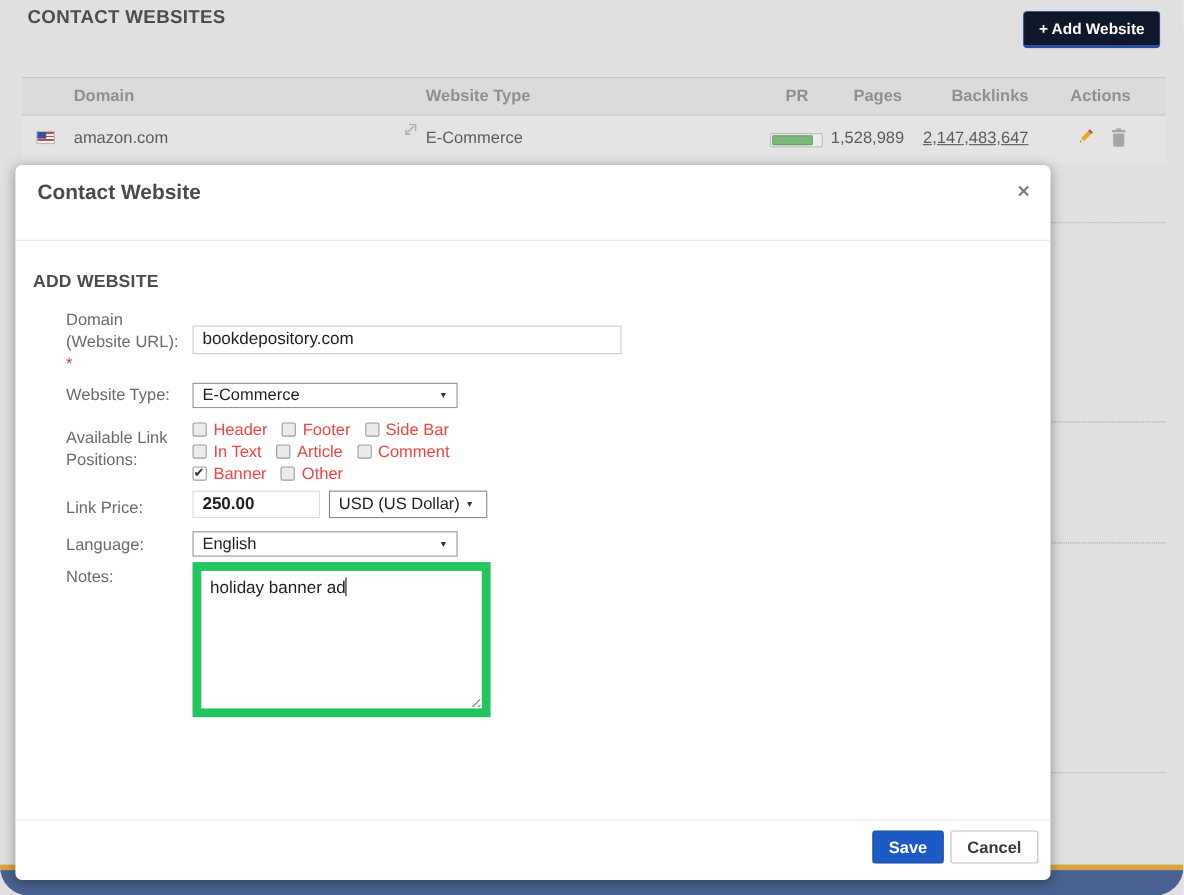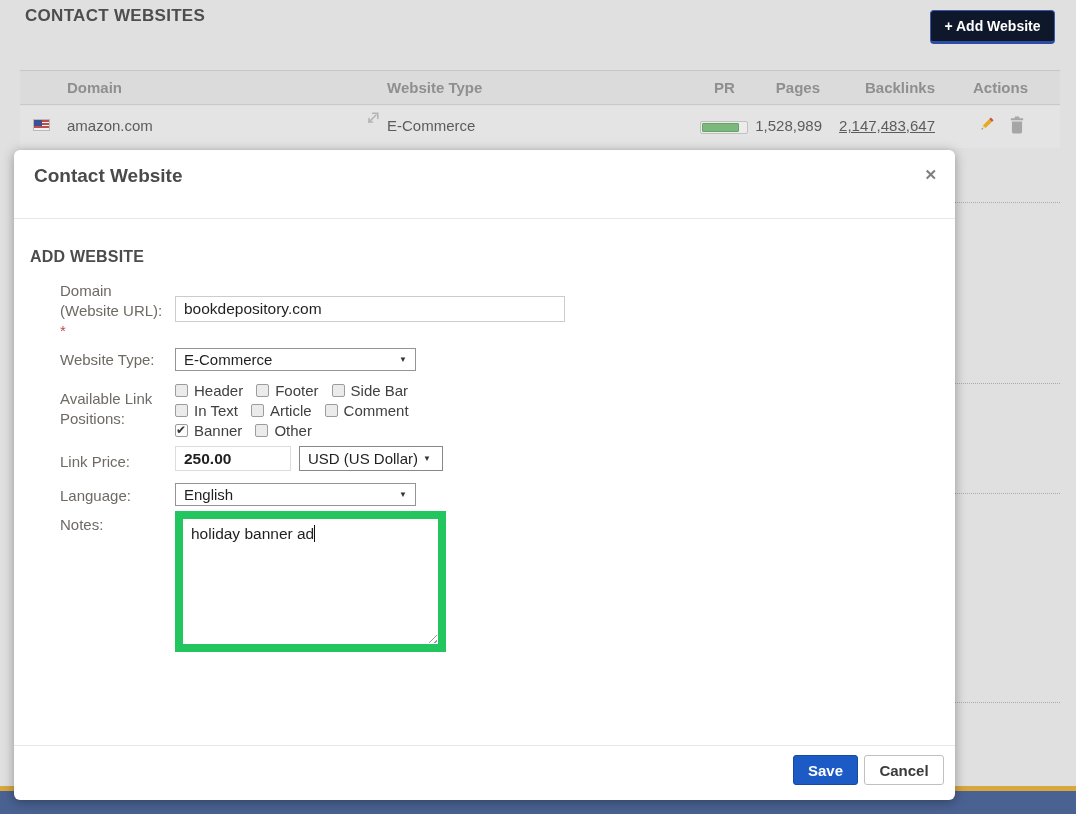--- a/index.html
+++ b/index.html
@@ -1,17 +1,17 @@
 <!DOCTYPE html>
 <html><head>
 <meta charset="utf-8">
 <style>
   html,body{margin:0;padding:0;background:#e0e0e0;}
   *{box-sizing:border-box;font-family:"Liberation Sans",sans-serif;}
-  .stage{position:relative;width:1076px;height:814px;background:#e0e0e0;overflow:hidden;}
+  .stage{position:relative;width:1076px;height:814px;background:#e0e0e0;overflow:hidden;border-radius:26px;}
 
   
   .page-title{position:absolute;left:25px;top:6px;font-size:17px;font-weight:bold;color:#4d4d4d;letter-spacing:.3px;}
   .add-btn{position:absolute;left:930px;top:10px;width:125px;height:34px;background:#0f172a;border:1px solid #3a58ad;border-bottom:3px solid #2c4da3;border-radius:4px;color:#fff;font-weight:bold;font-size:14px;display:flex;align-items:center;justify-content:center;cursor:pointer;}
   .thead{position:absolute;left:20px;top:70px;width:1040px;height:35px;background:#dbdbdb;border-top:1px solid #c6c6c6;border-bottom:1px solid #c9c9c9;color:#8f8f8f;font-weight:bold;font-size:15px;}
   .thead span{position:absolute;top:8px;}
   .th-domain{left:47px;} .th-type{left:367px;} .th-pr{left:694px;}
   .th-pages{right:240px;} .th-backlinks{right:125px;} .th-actions{right:32px;}
   .trow{position:absolute;left:20px;top:106px;width:1040px;height:42px;background:#e4e4e4;font-size:15px;color:#5c5c5c;}
   .trow .cell{position:absolute;top:11px;}
@@ -46,21 +46,21 @@
   .sel-type{left:161px;top:198px;width:241px;}
   .sel-curr{left:285px;top:296px;width:144px;height:25px;border-color:#888;}
   .sel-curr .arrow{margin-left:5px;}
   .sel-lang{left:161px;top:333px;width:241px;}
 
   .cb-row{position:absolute;left:161px;display:flex;gap:13px;align-items:center;height:20px;}
   .cb-item{display:flex;align-items:center;gap:6px;cursor:pointer;}
   .cb{width:13px;height:13px;border:1px solid #9c9c9c;border-radius:2px;background:#ebebeb;position:relative;flex:0 0 13px;}
   .cb.checked{background:#fcfcfc;}
   .cb.checked::after{content:"✔";position:absolute;left:0px;top:-2px;font-size:12px;color:#333;}
-  .cb-label{font-size:15px;color:#404040;}
+  .cb-label{font-size:15px;color:#ef4444;}
 
   .notes{position:absolute;left:161px;top:361px;width:271px;height:141px;background:#fff;border:8px solid #22c55e;padding:6px 8px;font-size:15.5px;color:#1f1f1f;cursor:text;}
   .caret{display:inline-block;width:0;border-left:1px solid #111;height:17px;vertical-align:-3px;}
   .grip{position:absolute;right:1px;bottom:1px;width:10px;height:10px;clip-path:polygon(100% 0,100% 100%,0 100%);background:repeating-linear-gradient(135deg,#999 0 1px,transparent 1px 4px);}
 
   .m-footer-line{position:absolute;left:0;top:595px;width:100%;border-top:1px solid #e8e8e8;}
   .btn{position:absolute;top:605px;height:30px;border-radius:3px;font-size:15px;font-weight:bold;display:flex;align-items:center;justify-content:center;cursor:pointer;}
   .btn-save{left:779px;width:65px;background:#1c5ac6;border:1px solid #164a9e;color:#fff;}
   .btn-cancel{left:850px;width:80px;background:#fff;border:1px solid #c0c0c0;color:#3a3a3a;}
 </style>

